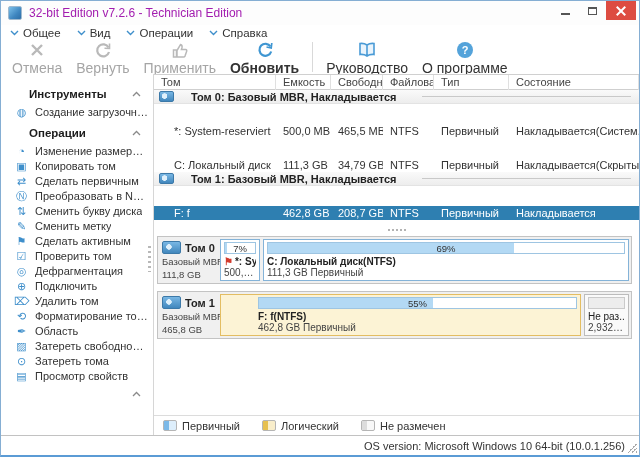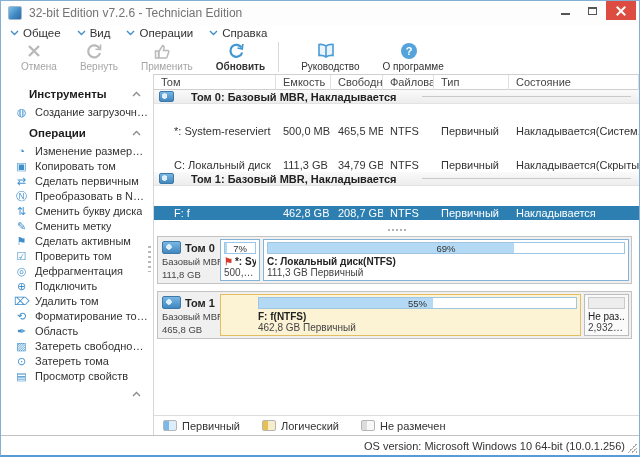--- a/index.html
+++ b/index.html
@@ -6,38 +6,38 @@
   html,body { width:640px; height:457px; font-family:"Liberation Sans", sans-serif; }
   .window {
     width:640px; height:457px; background:#fff;
     border:1px solid #85aed3; border-bottom:2px solid #5b9bd5;
     display:flex; flex-direction:column; overflow:hidden;
   }
   
   .titlebar { height:24px; display:flex; align-items:center; padding-left:7px; background:#fdfdfd; flex:none; }
   .app-icon { width:14px; height:14px; border-radius:2px; margin-right:7px;
     background:linear-gradient(135deg,#7cc0ea 0%,#3e86c0 60%,#2d6ea6 100%); border:1px solid #9fb9cf; flex:none; }
-  .title-text { font-size:12px; color:#737373; }
+  .title-text { font-size:12px; color:#a21caf; }
   .win-controls { margin-left:auto; display:flex; align-items:flex-start; height:100%; }
   .win-btn { width:27px; height:19px; display:flex; align-items:center; justify-content:center; }
   .glyph-min { width:9px; height:2px; background:#555; margin-top:6px; }
   .glyph-max { width:9px; height:8px; border:1px solid #555; border-top:2px solid #555; }
   .win-btn.close { width:30px; background:#dd4c41; margin-right:3px; position:relative; }
   .glyph-close { position:relative; width:10px; height:10px; }
   .glyph-close::before,.glyph-close::after { content:""; position:absolute; left:4px; top:-1px; width:2px; height:12px; background:#fff; }
   .glyph-close::before { transform:rotate(45deg); }
   .glyph-close::after { transform:rotate(-45deg); }
   
   .menubar { height:15px; display:flex; align-items:center; padding-left:9px; gap:16px; flex:none; }
   .menu-item { display:flex; align-items:center; gap:4px; font-size:11.5px; color:#333; cursor:default; }
   
   .toolbar { height:34px; display:flex; align-items:stretch; padding-left:4px; flex:none; }
   .tool-btn { display:flex; flex-direction:column; align-items:center; justify-content:flex-start; padding:1px 7px 0; }
   .tool-btn .ticon { height:19px; display:flex; align-items:center; }
-  .tool-btn .tlabel { font-size:10px; color:#333; margin-top:1px; white-space:nowrap;margin-left:9px; }
+  .tool-btn .tlabel { font-size:14px; color:#333; margin-top:1px; white-space:nowrap; }
   .tool-btn.disabled .tlabel { color:#a5a5a5; }
   .tool-btn.bold .tlabel { font-weight:bold; }
   .tool-sep { width:1px; background:#d9d9d9; margin:2px 6px; }
   
   .main { flex:1; display:flex; min-height:0; position:relative; }
   .sidebar { width:153px; flex:none; border-right:1px solid #d6d6d6; padding:6px 0 0 0; overflow:hidden; position:relative; }
   .side-header { display:flex; align-items:center; padding:8px 12px 4px 28px; }
   .side-header .sh-label { font-size:11.5px; font-weight:bold; color:#1c1c1c; }
   .side-header svg { margin-left:auto; }
   .side-item { display:flex; align-items:center; gap:6px; padding:1.5px 4px 1.5px 13px; height:15px; cursor:default; }

